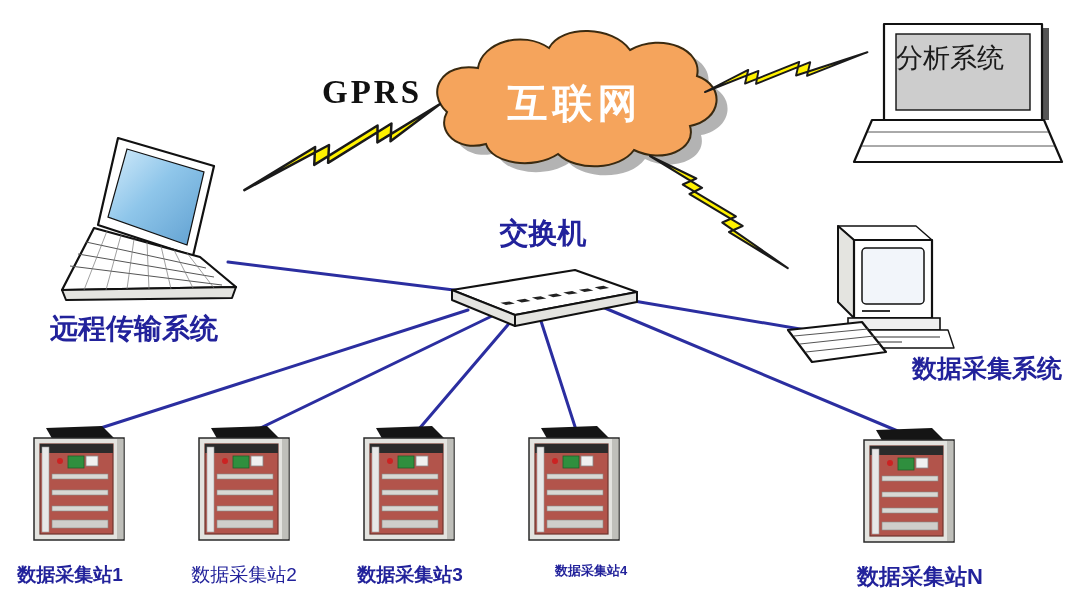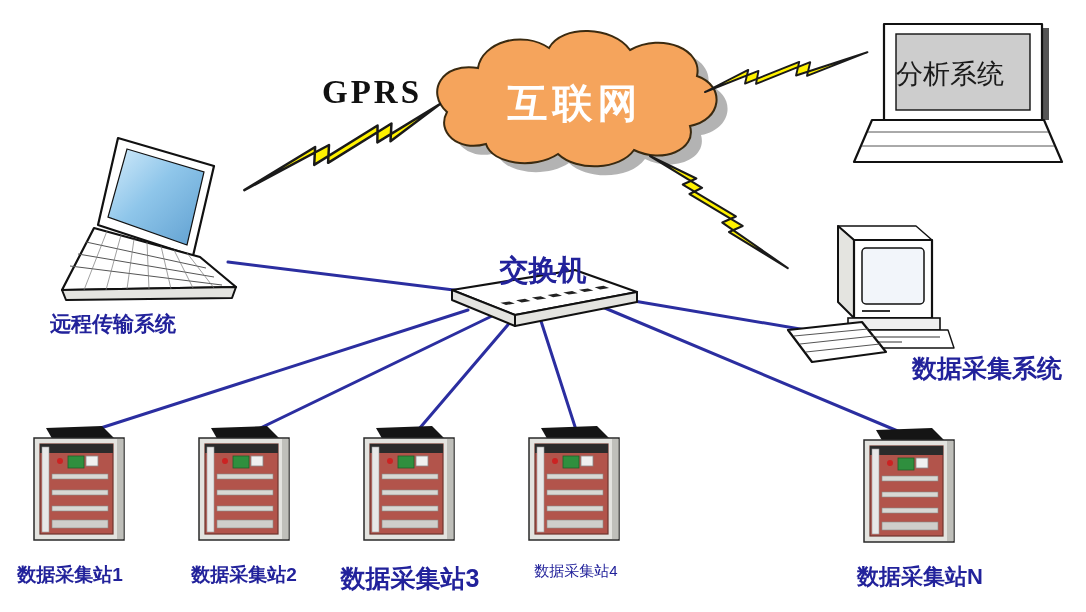--- a/index.html
+++ b/index.html
@@ -150,27 +150,27 @@
       <use href="#cabinet" x="360" y="426"></use>
       <use href="#cabinet" x="525" y="426"></use>
       <use href="#cabinet" x="860" y="428"></use>
     </g>
   </svg>
 
   <div class="label gprs" style="left:322px;top:74px;font-size:33px;">GPRS</div>
 
   <div class="label cloud-text lbl-center" style="left:495px;top:76px;width:160px;font-size:40px;">互联网</div>
 
-  <div class="label lbl-center" style="left:488px;top:214px;width:110px;font-size:29px;font-weight:600;margin-top:37px;">交换机</div>
+  <div class="label lbl-center" style="left:488px;top:214px;width:110px;font-size:29px;font-weight:600;">交换机</div>
 
-  <div class="label" style="left:50px;top:310px;font-size:21px;font-weight:600;">远程传输系统</div>
+  <div class="label" style="left:50px;top:310px;font-size:28px;font-weight:600;">远程传输系统</div>
 
-  <div class="label screen-text lbl-center" style="left:896px;top:56px;width:108px;font-size:27px;">分析系统</div>
+  <div class="label screen-text lbl-center" style="left:896px;top:40px;width:108px;font-size:27px;">分析系统</div>
 
   <div class="label" style="left:912px;top:352px;font-size:25px;font-weight:600;">数据采集系统</div>
 
   <div class="label lbl-center" style="left:0;top:562px;width:140px;font-size:19px;font-weight:600;">数据采集站1</div>
-  <div class="label lbl-center" style="left:174px;top:562px;width:140px;font-size:19px;font-weight:700;">数据采集站2</div>
-  <div class="label lbl-center" style="left:340px;top:562px;width:140px;font-size:25px;font-weight:600;">数据采集站3</div>
-  <div class="label lbl-center" style="left:506px;top:562px;width:140px;font-size:15px;font-weight:400;">数据采集站4</div>
+  <div class="label lbl-center" style="left:174px;top:562px;width:140px;font-size:19px;font-weight:400;">数据采集站2</div>
+  <div class="label lbl-center" style="left:340px;top:562px;width:140px;font-size:19px;font-weight:600;">数据采集站3</div>
+  <div class="label lbl-center" style="left:521px;top:562px;width:140px;font-size:13px;font-weight:700;">数据采集站4</div>
   <div class="label lbl-center" style="left:850px;top:562px;width:140px;font-size:22px;font-weight:600;">数据采集站N</div>
 
 </div>
 
 </body></html>

